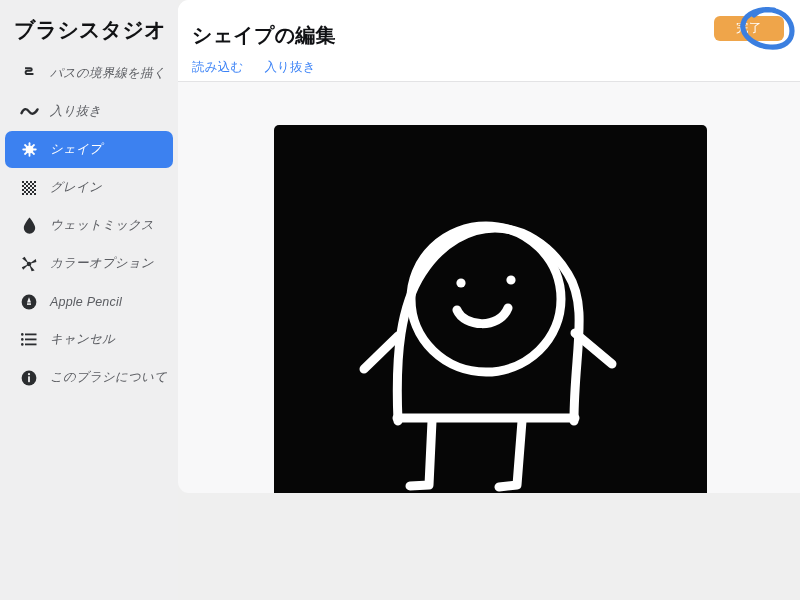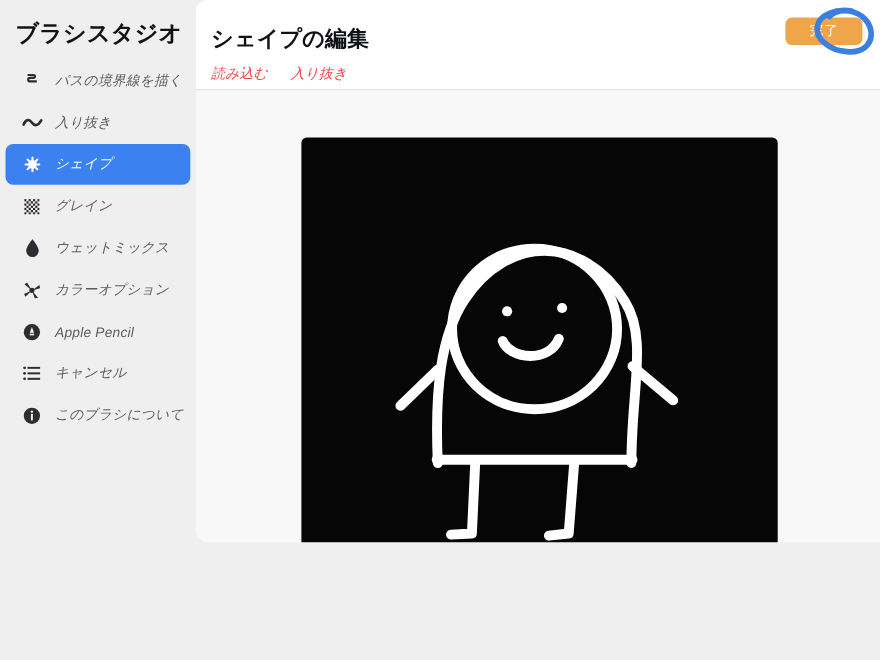--- a/index.html
+++ b/index.html
@@ -94,25 +94,24 @@
     white-space:nowrap;
   }
   #header-actions {
     position:absolute;
     left:14px; top:59px;
     display:flex;
     gap:21px;
   }
   .header-action {
     font-size:12.5px;
-    color:#ef4444;
+    color:#3b82f6;
     cursor:pointer;
     white-space:nowrap;
     letter-spacing:0.2px;
-    font-style:italic;
   }
   #done-button {
     position:absolute;
     right:16px; top:16px;
     min-width:46px;
     height:25px;
     padding:0 22px;
     display:flex;
     align-items:center;
     justify-content:center;

